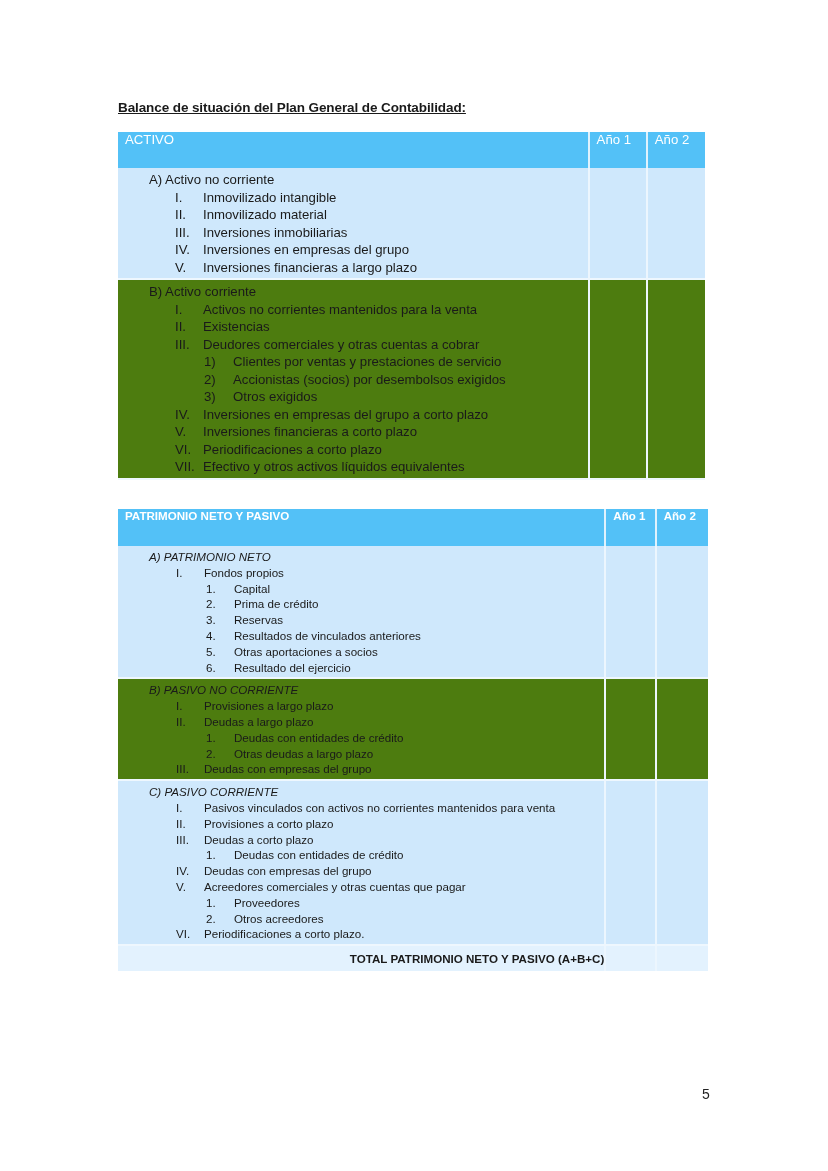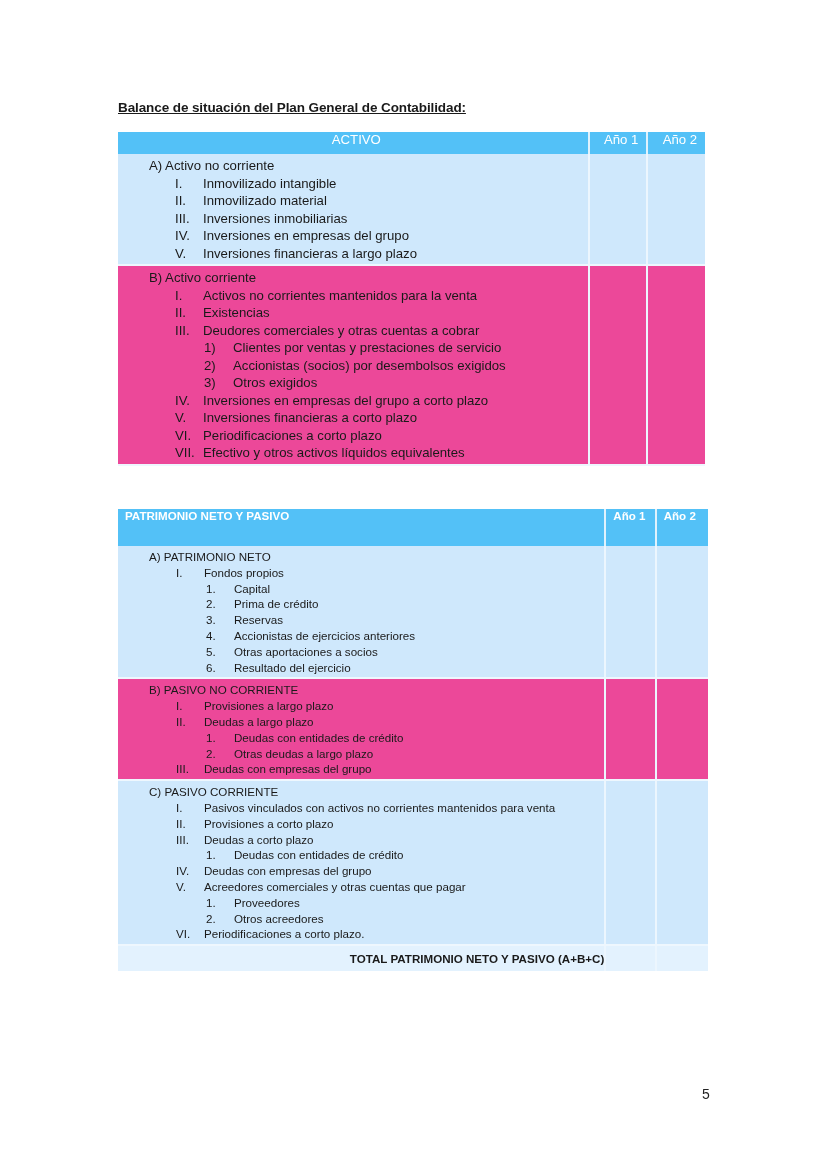--- a/index.html
+++ b/index.html
@@ -8,44 +8,44 @@
     .title { position: absolute; left: 118px; top: 100px; font-size: 13.5px; font-weight: bold;
              text-decoration: underline; letter-spacing: -0.1px; }
     table.bal { position: absolute; border-collapse: collapse; table-layout: fixed; }
     table.bal td, table.bal th { padding: 0; vertical-align: top; }
     .hdr th { background: #53c1f7; color: #ffffff; font-weight: normal; text-align: left;
               border-right: 2px solid #dff2fd; height: 22px; vertical-align: middle; }
     .hdr th:last-child { border-right: none; margin-left: 39px; }
     .sec td { border-right: 2px solid #ecf6fe; border-bottom: 2px solid #eef7fe; }
     .sec td:last-child { border-right: none; }
     .secA td { background: #cfe8fc; }
-    .secB td { background: #ec4899; }
+    .secB td { background: #4d7c0f; }
     .tot td { background: #cfe8fc; font-weight: bold; border-right: 2px solid #ecf6fe; }
     .tot td:last-child { border-right: none; }
     .tot2 td { background: #e3f2fe; font-weight: bold; border-right: 2px solid #ecf6fe; text-align: right; }
     .tot2 td:last-child { border-right: none; }
     .line { display: flex; white-space: nowrap; margin-left: 24px; }
     .num { display: inline-block; text-align: left; }
 
     
     #t1 { left: 118px; top: 132px; width: 587px; font-size: 13.2px; }
-    #t1 .hdr th { height: 22px; padding-left: 7px; text-align: center; }
+    #t1 .hdr th { height: 36px; padding-left: 7px; }
     #t1 .c1 { width: 469px; } #t1 .c2 { width: 58px; } #t1 .c3 { width: 58px; }
     #t1 .lvl0 { padding-left: 7px; }
     #t1 .lvl1 { padding-left: 33px; } #t1 .lvl1 .num { width: 28px; }
     #t1 .lvl2 { padding-left: 62px; } #t1 .lvl2 .num { width: 29px; }
     #t1 .line { height: 17.5px; line-height: 17.5px; }
     #t1 .sec .body { padding-top: 3px; padding-bottom: 2px; }
     #t1 .tot td { height: 22px; vertical-align: middle; padding-left: 7px; }
 
     
     #t2 { left: 118px; top: 509px; width: 590px; font-size: 11.6px; }
     #t2 .hdr th { height: 37px; padding-left: 7px; font-weight: bold; }
     #t2 .c1 { width: 484px; } #t2 .c2 { width: 50px; } #t2 .c3 { width: 52px; }
-    #t2 .lvl0 { padding-left: 7px; }
+    #t2 .lvl0 { padding-left: 7px; font-style: italic; }
     #t2 .lvl1 { padding-left: 34px; } #t2 .lvl1 .num { width: 28px; }
     #t2 .lvl2 { padding-left: 64px; } #t2 .lvl2 .num { width: 28px; }
     #t2 .line { height: 15.8px; line-height: 15.8px; }
     #t2 .sec .body { padding-top: 3px; padding-bottom: 2px; }
     #t2 .tot2 td { height: 25px; vertical-align: middle; padding-left: 7px; }
 
     .pagenum { position: absolute; left: 702px; top: 1086px; font-size: 14px; color: #222; }
   </style>
 </head>
 <body>
@@ -167,21 +167,21 @@
       <div class="line lvl2">
             <span class="num">2.</span>
             <span>Prima de crédito</span>
           </div>
       <div class="line lvl2">
             <span class="num">3.</span>
             <span>Reservas</span>
           </div>
       <div class="line lvl2">
             <span class="num">4.</span>
-            <span>Accionistas de ejercicios anteriores</span>
+            <span>Resultados de vinculados anteriores</span>
           </div>
       <div class="line lvl2">
             <span class="num">5.</span>
             <span>Otras aportaciones a socios</span>
           </div>
       <div class="line lvl2">
             <span class="num">6.</span>
             <span>Resultado del ejercicio</span>
           </div>
     </td>

